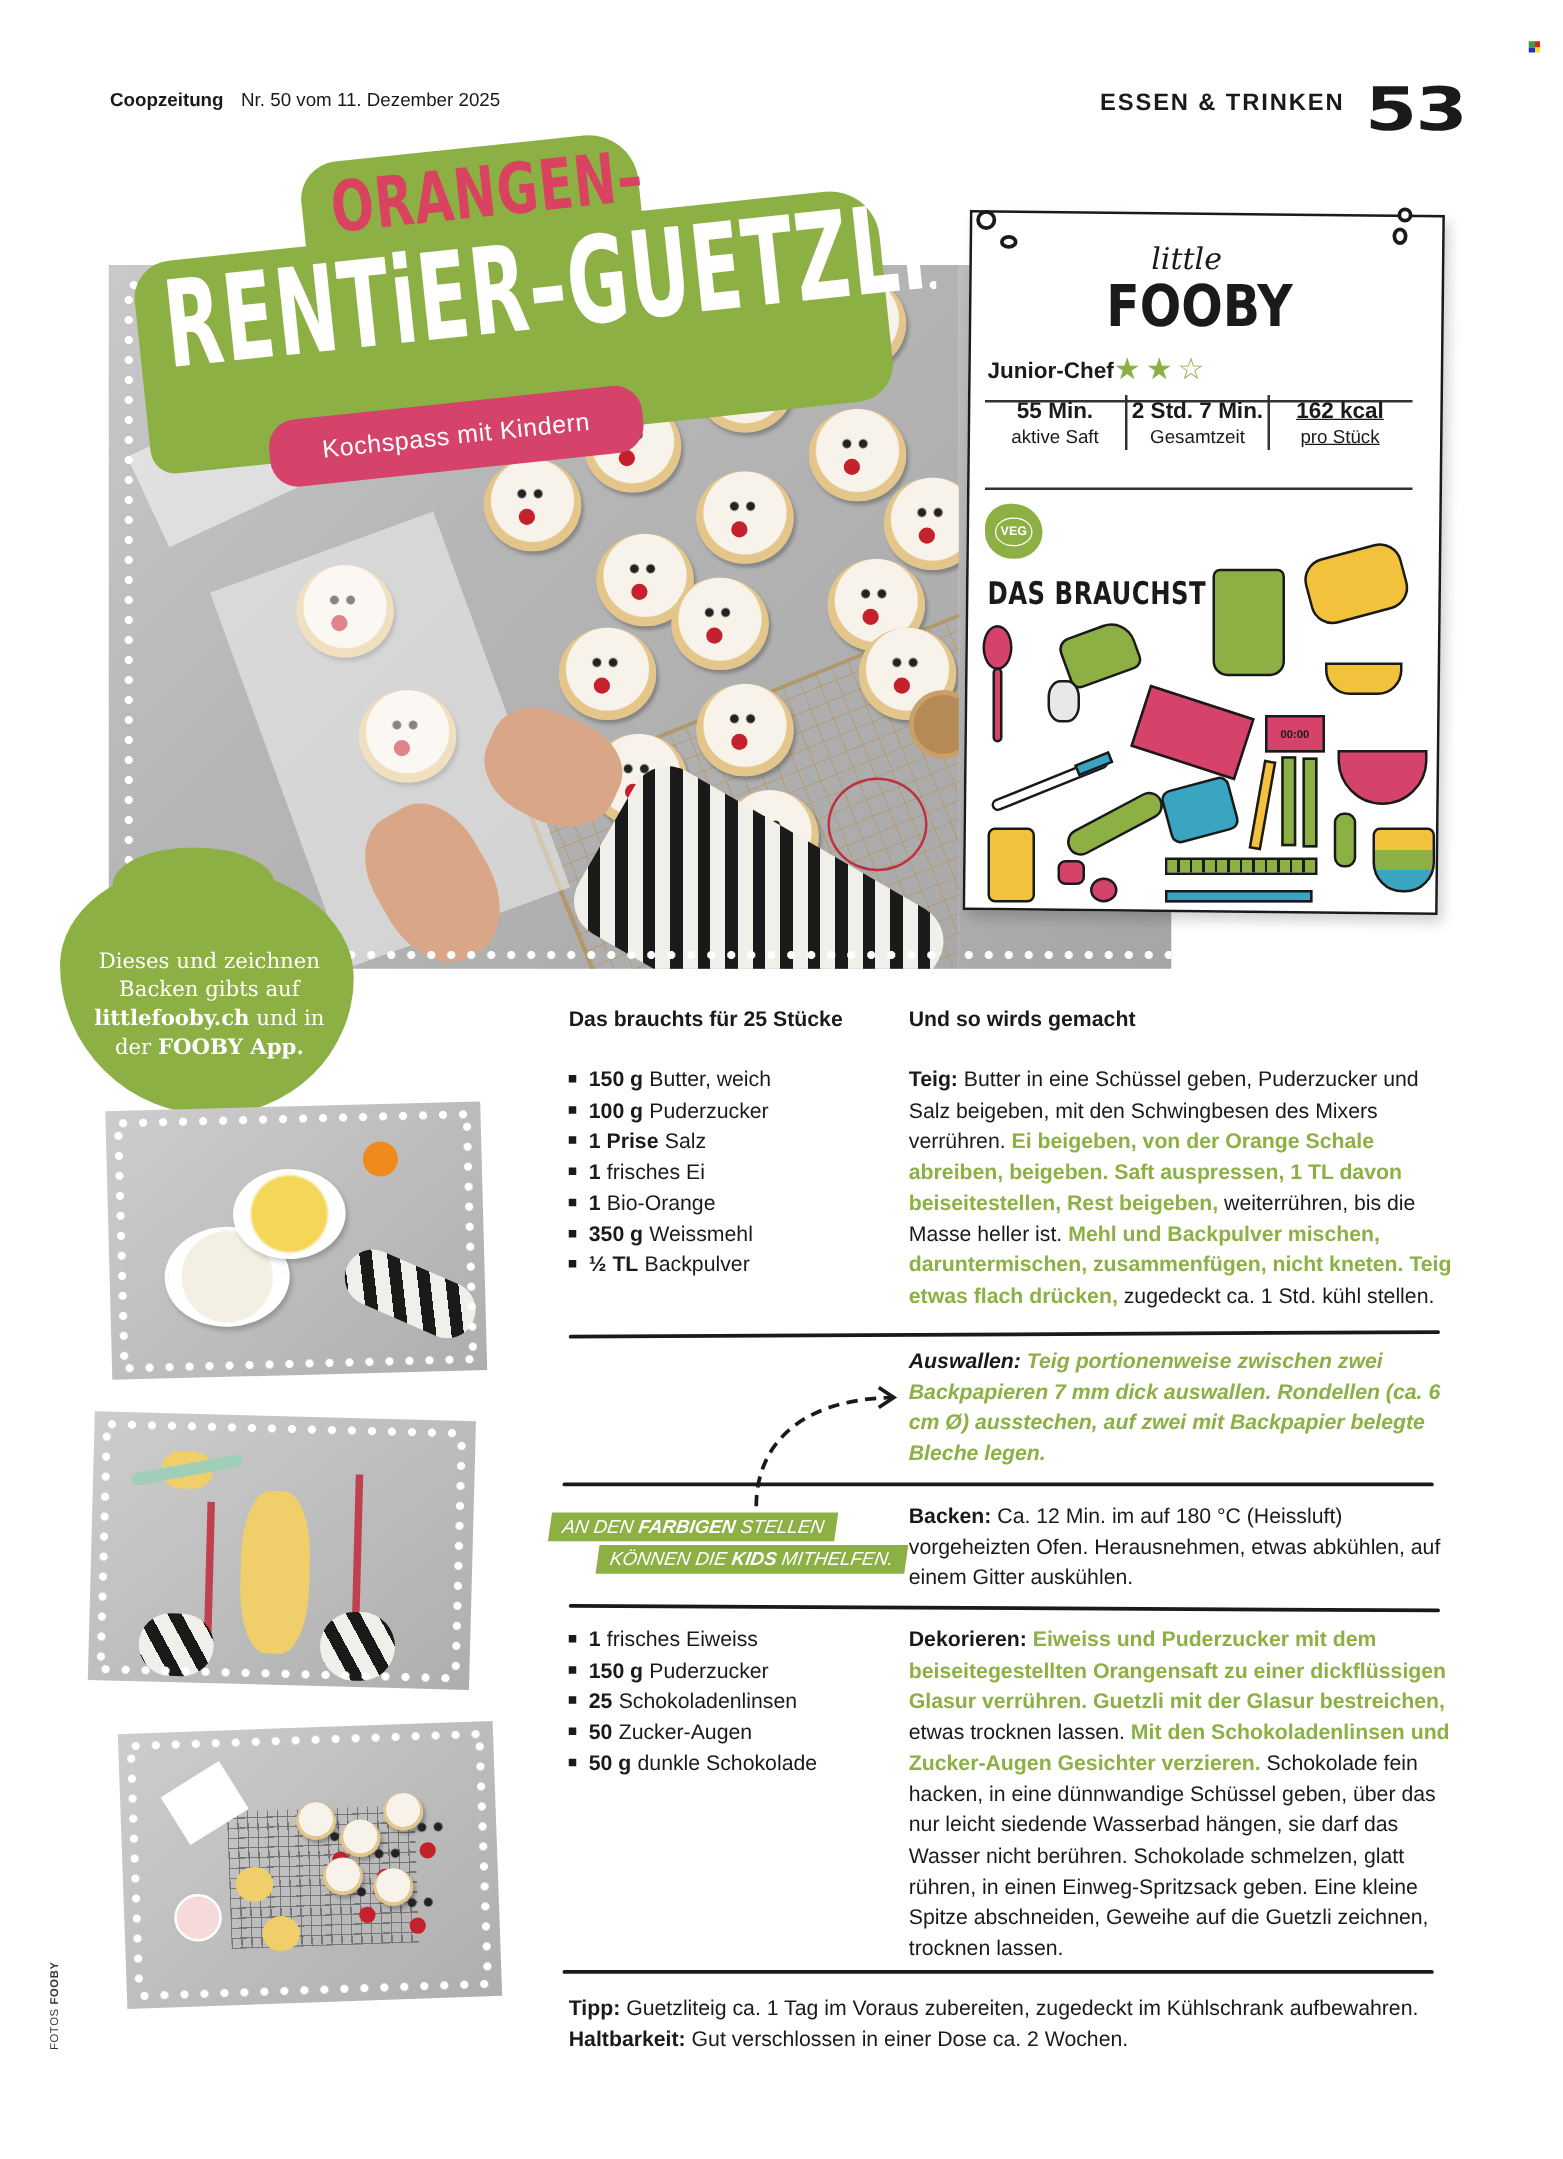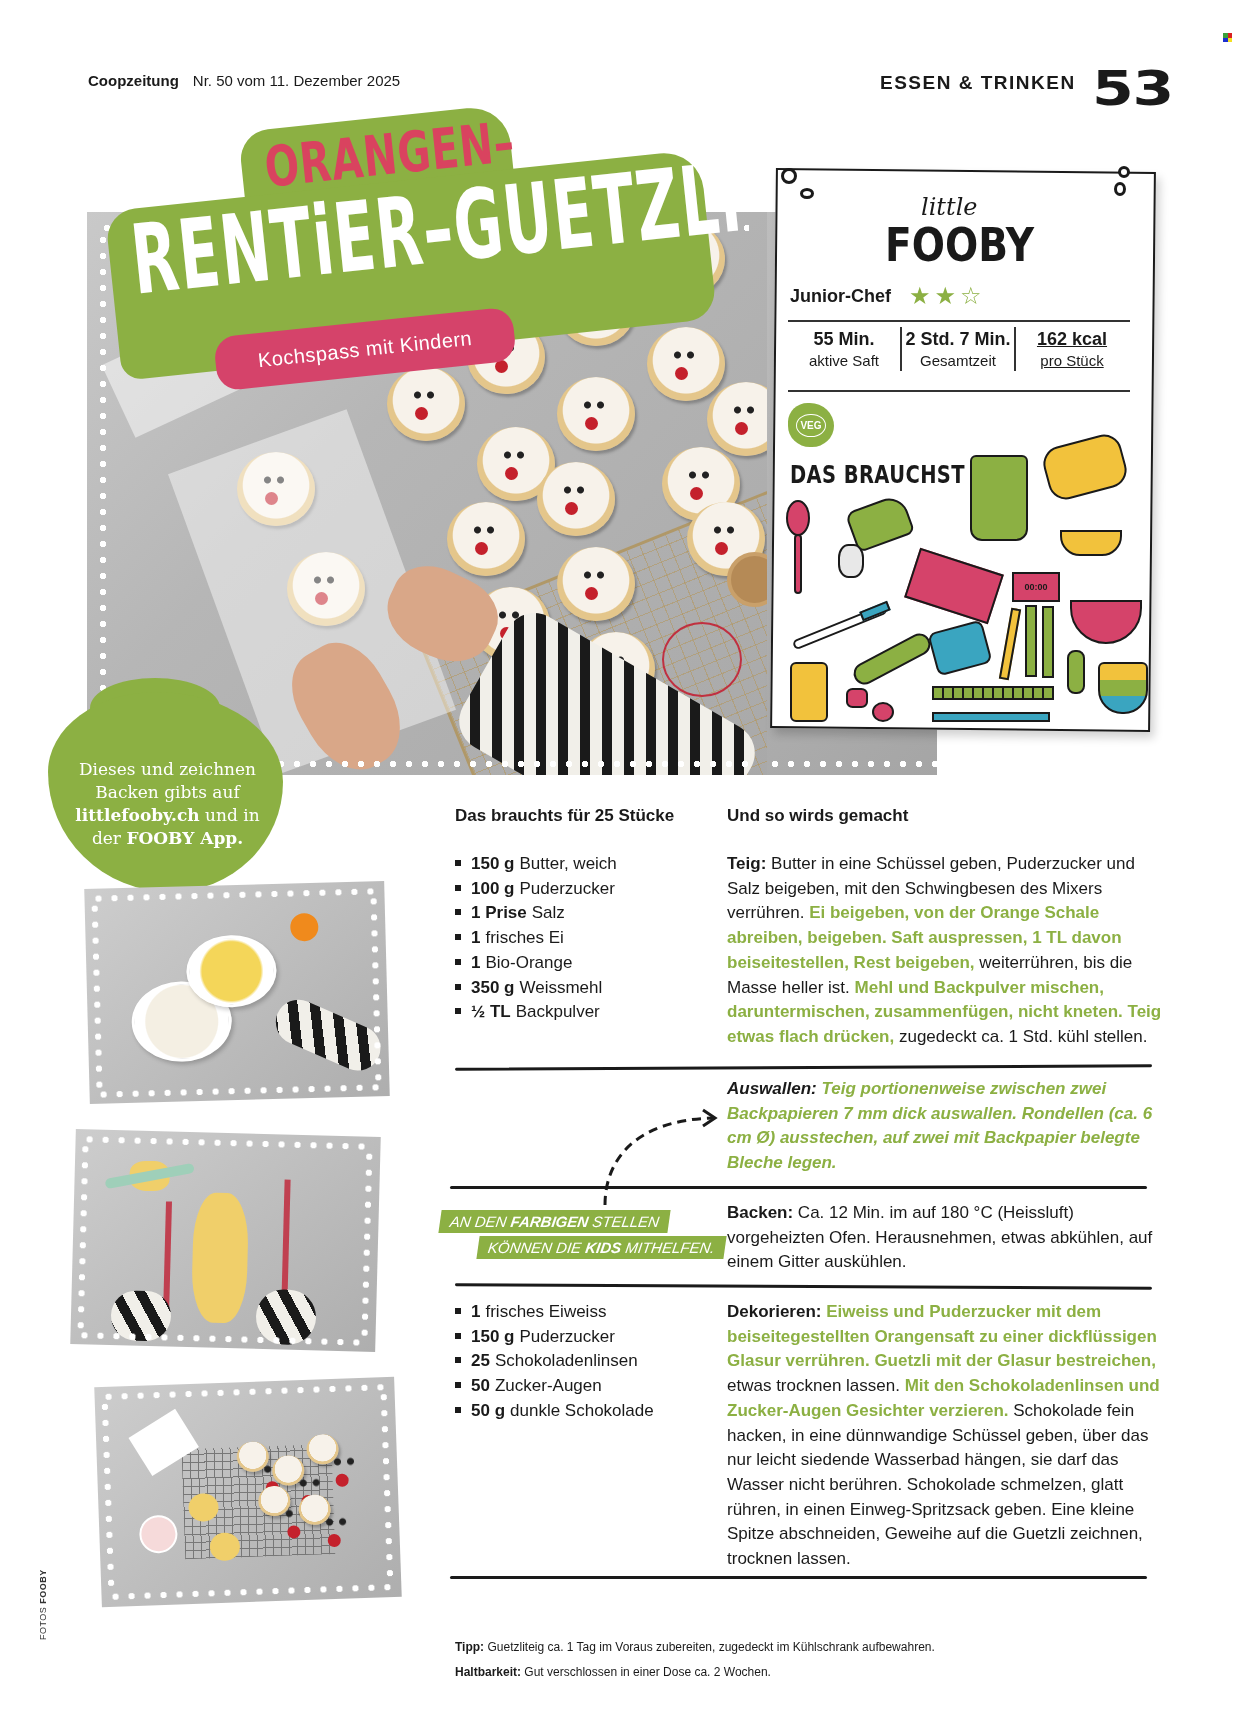--- a/index.html
+++ b/index.html
@@ -42,27 +42,27 @@
   .promo-blob { left: 48px; top: 692px; width: 235px; height: 200px; background: #8cb043; border-radius: 46% 54% 48% 52% / 40% 45% 55% 60%; }
   .promo-blob2 { left: 90px; top: 678px; width: 130px; height: 60px; background: #8cb043; border-radius: 50%; }
   .promo-text { left: 60px; top: 758px; width: 215px; text-align: center; color: #ffffff; font-family: "DejaVu Serif", serif; font-size: 17px; line-height: 23px; }
   .promo-text b { font-weight: bold; margin-top: 12px; }
 
   
   .card { left: 773px; top: 170px; width: 380px; height: 560px; background: #fff; border: 2.5px solid #1a1a1a; box-shadow: 4px 6px 10px rgba(0,0,0,.18); transform: rotate(0.6deg); }
   .pin { position: absolute; width: 16px; height: 16px; border: 3px solid #1a1a1a; border-radius: 50%; background: #fff; }
   .brand-little { left: 921px; top: 193px; font-family: "DejaVu Serif", serif; font-style: italic; font-size: 24px; }
   .brand-fooby { left: 885px; top: 218px; font-size: 46px; font-weight: bold; letter-spacing: 0px; font-family: "DejaVu Sans", sans-serif; transform: scaleX(0.85); transform-origin: left; }
-  .level-row { left: 790px; top: 284px; display: flex; align-items: center; gap: 18px; }
+  .level-row { left: 790px; top: 284px; display: flex; align-items: center; gap: 0; }
   .level-label { font-size: 18px; font-weight: bold; }
   .stars { display: flex; gap: 4px; font-size: 24px; line-height: 1; }
   .star.on { color: #8cb043; }
   .star.off { color: #8cb043; }
   .card-rule { position: absolute; height: 2px; background: #333; }
-  .stats { left: 788px; top: 327px; width: 340px; display: flex; }
+  .stats { left: 788px; top: 316px; width: 340px; display: flex; }
   .stat { flex: 1; text-align: center; border-right: 2px solid #333; padding: 2px 0; }
   .stat:last-child { border-right: none; text-decoration: underline; }
   .stat-val { font-size: 18px; font-weight: bold; }
   .stat-lbl { font-size: 15px; margin-top: 2px; }
   .veg-badge { left: 788px; top: 403px; width: 46px; height: 44px; background: #8cb043; border-radius: 45% 55% 50% 50%; display: flex; align-items: center; justify-content: center; }
   .veg-badge span { color: #fff; font-size: 10px; font-weight: bold; border: 1.5px solid #fff; border-radius: 50%; padding: 5px 3px; }
   .need-title { left: 790px; top: 460px; font-size: 25px; font-weight: bold; font-family: "DejaVu Sans", sans-serif; transform: scaleX(0.78); transform-origin: left; letter-spacing: .5px; }
   .tool { position: absolute; border: 2px solid #1a1a1a; }
 
   
@@ -74,21 +74,21 @@
   .step { font-size: 17px; line-height: 24.7px; width: 440px; }
   .step .lbl { font-weight: bold; }
   .step .hl { color: #8cb043; font-weight: bold; }
   .rule { position: absolute; height: 3px; background: #1a1a1a; border-radius: 2px; }
 
   .kids-tag { position: absolute; background: #8cb043; color: #fff; font-size: 15px; font-style: italic; padding: 3px 10px; transform: skewX(-8deg); white-space: nowrap; }
   .kids-tag b { font-weight: bold; }
 
   .arrow-svg { left: 595px; top: 1100px; }
 
-  .tip { left: 455px; top: 1595px; font-size: 12px; line-height: 24.5px; margin-top: 40px; }
+  .tip { left: 455px; top: 1595px; font-size: 17px; line-height: 24.5px; }
   .tip .lbl { font-weight: bold; }
 
   .credit { left: 38px; top: 1640px; font-size: 9px; transform: rotate(-90deg); transform-origin: left top; letter-spacing: .5px; color: #333; }
   .credit b { font-weight: bold; }
 
   
   .step-photo { position: absolute; background: linear-gradient(140deg, #cdcdcd, #aeaeae); overflow: hidden; }
   .bowl { position: absolute; border-radius: 50%; background: radial-gradient(circle, #f4efe3 0 60%, #fff 62% 100%); border: 3px solid #fff; box-shadow: 2px 3px 4px rgba(0,0,0,.2); }
   .dough { position: absolute; background: #f0cf6a; border-radius: 40%; }
 </style>

